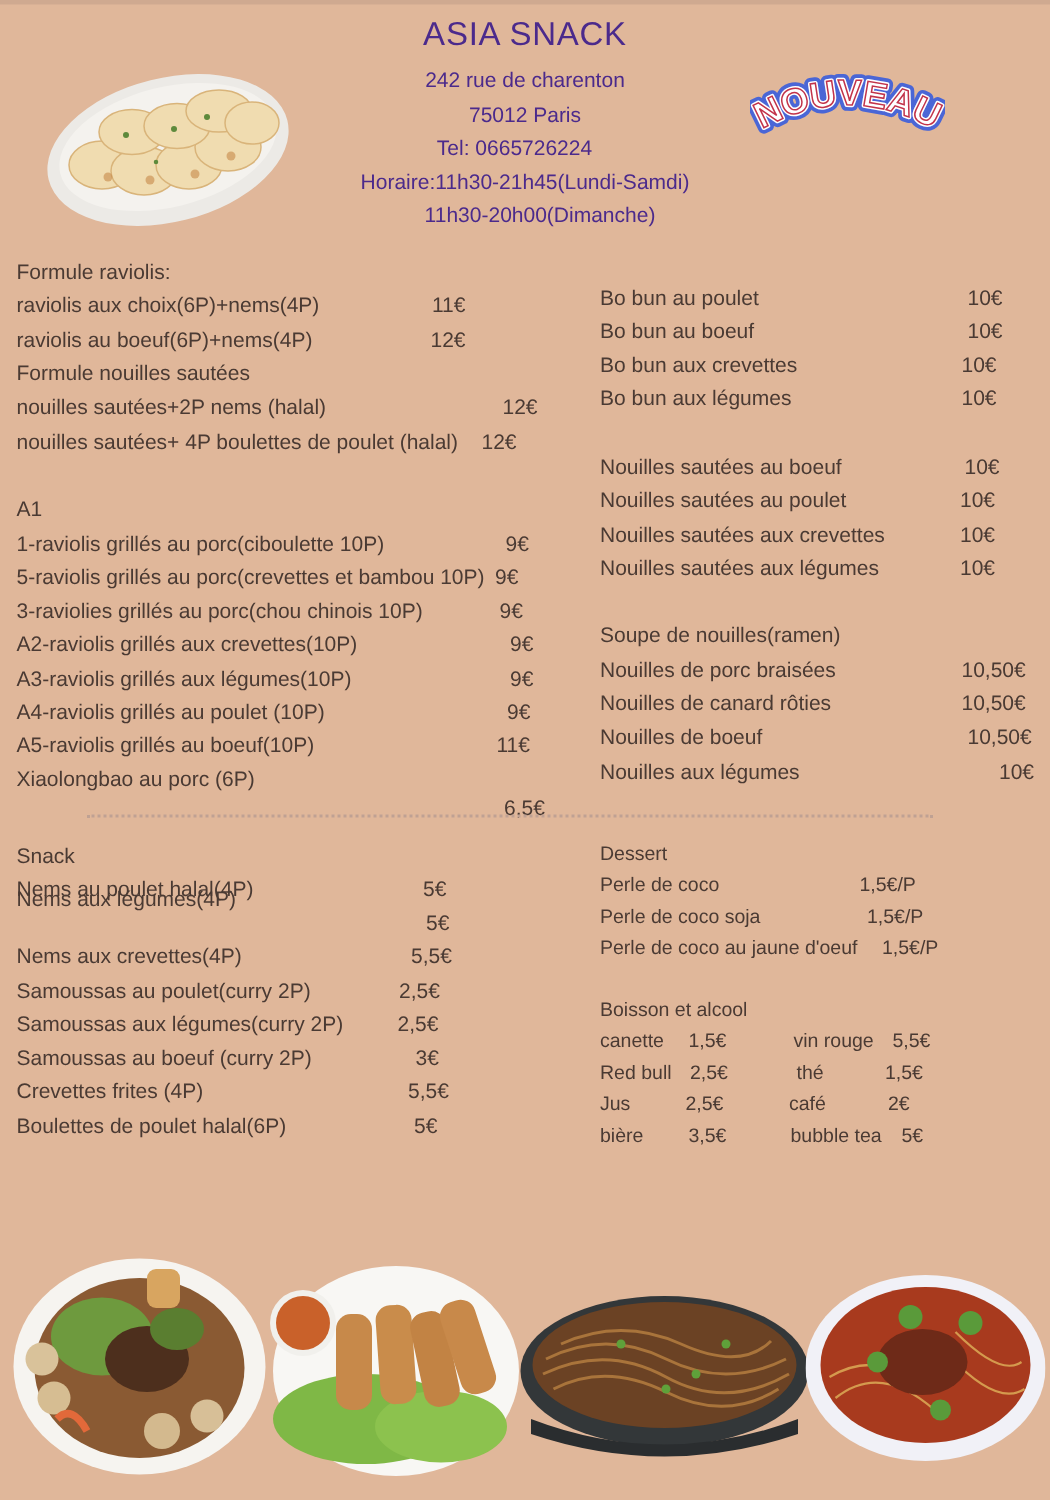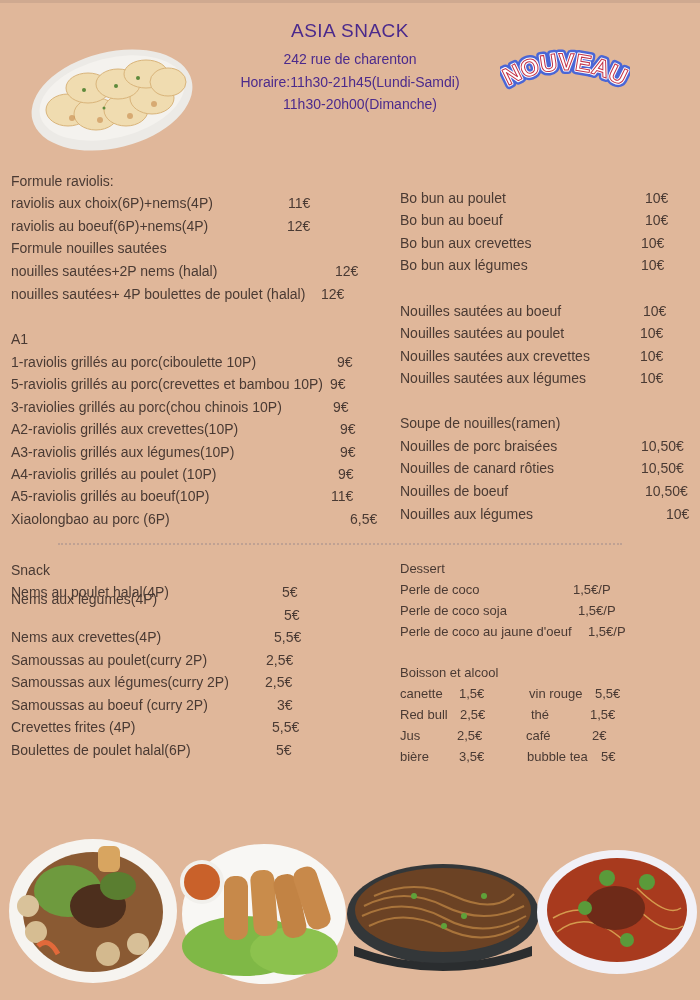--- a/index.html
+++ b/index.html
@@ -5,21 +5,21 @@
   html, body { margin: 0; padding: 0; }
   body {
     width: 700px; height: 1000px; overflow: hidden;
     background: #e0b79a;
     font-family: "Liberation Sans", "DejaVu Sans", sans-serif;
     color: #4a3a33;
     position: relative;
   }
   .topline { position: absolute; left: 0; top: 0; width: 700px; height: 3px; background: #cfa990; }
   .header { position: absolute; left: 200px; top: 10px; width: 300px; text-align: center; color: #4b2a8c; }
-  .h-title { font-size: 19px; letter-spacing: 0.5px; margin-top: 10px; }
+  .h-title { font-size: 22px; letter-spacing: 0.5px; margin-top: 0; }
   .h-line { font-size: 14px; line-height: 22.5px; }
   .dumplings { position: absolute; left: 28px; top: 38px; width: 168px; height: 114px; }
   .nouveau { position: absolute; left: 500px; top: 48px; width: 130px; height: 46px; }
   .col { position: absolute; font-size: 14px; }
   .row { position: absolute; white-space: nowrap; height: 22px; line-height: 22px; }
   .price { position: absolute; white-space: nowrap; height: 22px; line-height: 22px; }
   .small { font-size: 13px; }
   .divider { position: absolute; left: 58px; top: 543px; width: 564px; border-top: 2px dotted #bfa193; }
   .photo { position: absolute; }
 </style>
@@ -51,20 +51,22 @@
     <circle cx="56" cy="52" r="2"></circle>
       <circle cx="88" cy="48" r="2"></circle>
       <circle cx="110" cy="40" r="2"></circle>
       <circle cx="76" cy="70" r="1.5"></circle>
   </g>
 </svg>
 
 <div class="header">
   <div class="h-title">ASIA SNACK</div>
   <div class="h-line" style="margin-top:6px;">242  rue de charenton</div>
+  <div class="h-line">75012 Paris</div>
+  <div class="h-line" style="margin-left:-14px;">Tel: 0665726224</div>
   <div class="h-line" style="margin-left:-44px; width:388px;">Horaire:11h30-21h45(Lundi-Samdi)</div>
   <div class="h-line" style="margin-left:20px;">11h30-20h00(Dimanche)</div>
 </div>
 
 <svg class="nouveau" viewBox="0 0 130 46">
   <defs>
     <path id="arc" d="M8,38 Q65,6 122,38"></path>
   </defs>
   <text font-family="Liberation Sans, sans-serif" font-weight="bold" font-size="24" fill="none" stroke="#4a66d6" stroke-width="8" stroke-linejoin="round">
     <textPath href="#arc" startOffset="50%" text-anchor="middle">NOUVEAU</textPath>
@@ -101,21 +103,21 @@
   <div class="price" style="left:333px;top:396px;">9€</div>
   <div class="row" style="left:11px;top:418px;">A2-raviolis grillés aux crevettes(10P)</div>
   <div class="price" style="left:340px;top:418px;">9€</div>
   <div class="row" style="left:11px;top:441px;">A3-raviolis grillés aux légumes(10P)</div>
   <div class="price" style="left:340px;top:441px;">9€</div>
   <div class="row" style="left:11px;top:463px;">A4-raviolis grillés au poulet (10P)</div>
   <div class="price" style="left:338px;top:463px;">9€</div>
   <div class="row" style="left:11px;top:485px;">A5-raviolis grillés au boeuf(10P)</div>
   <div class="price" style="left:331px;top:485px;">11€</div>
   <div class="row" style="left:11px;top:508px;">Xiaolongbao au porc (6P)</div>
-  <div class="price" style="left:336px;top:508px;margin-left:14px;">6,5€</div>
+  <div class="price" style="left:336px;top:527px;">6,5€</div>
 </div>
 
 <div class="col">
   <div class="row" style="left:400px;top:187px;">Bo bun au poulet</div>
   <div class="price" style="left:645px;top:187px;">10€</div>
   <div class="row" style="left:400px;top:209px;">Bo bun au boeuf</div>
   <div class="price" style="left:645px;top:209px;">10€</div>
   <div class="row" style="left:400px;top:232px;">Bo bun aux crevettes</div>
   <div class="price" style="left:641px;top:232px;">10€</div>
   <div class="row" style="left:400px;top:254px;">Bo bun aux légumes</div>

